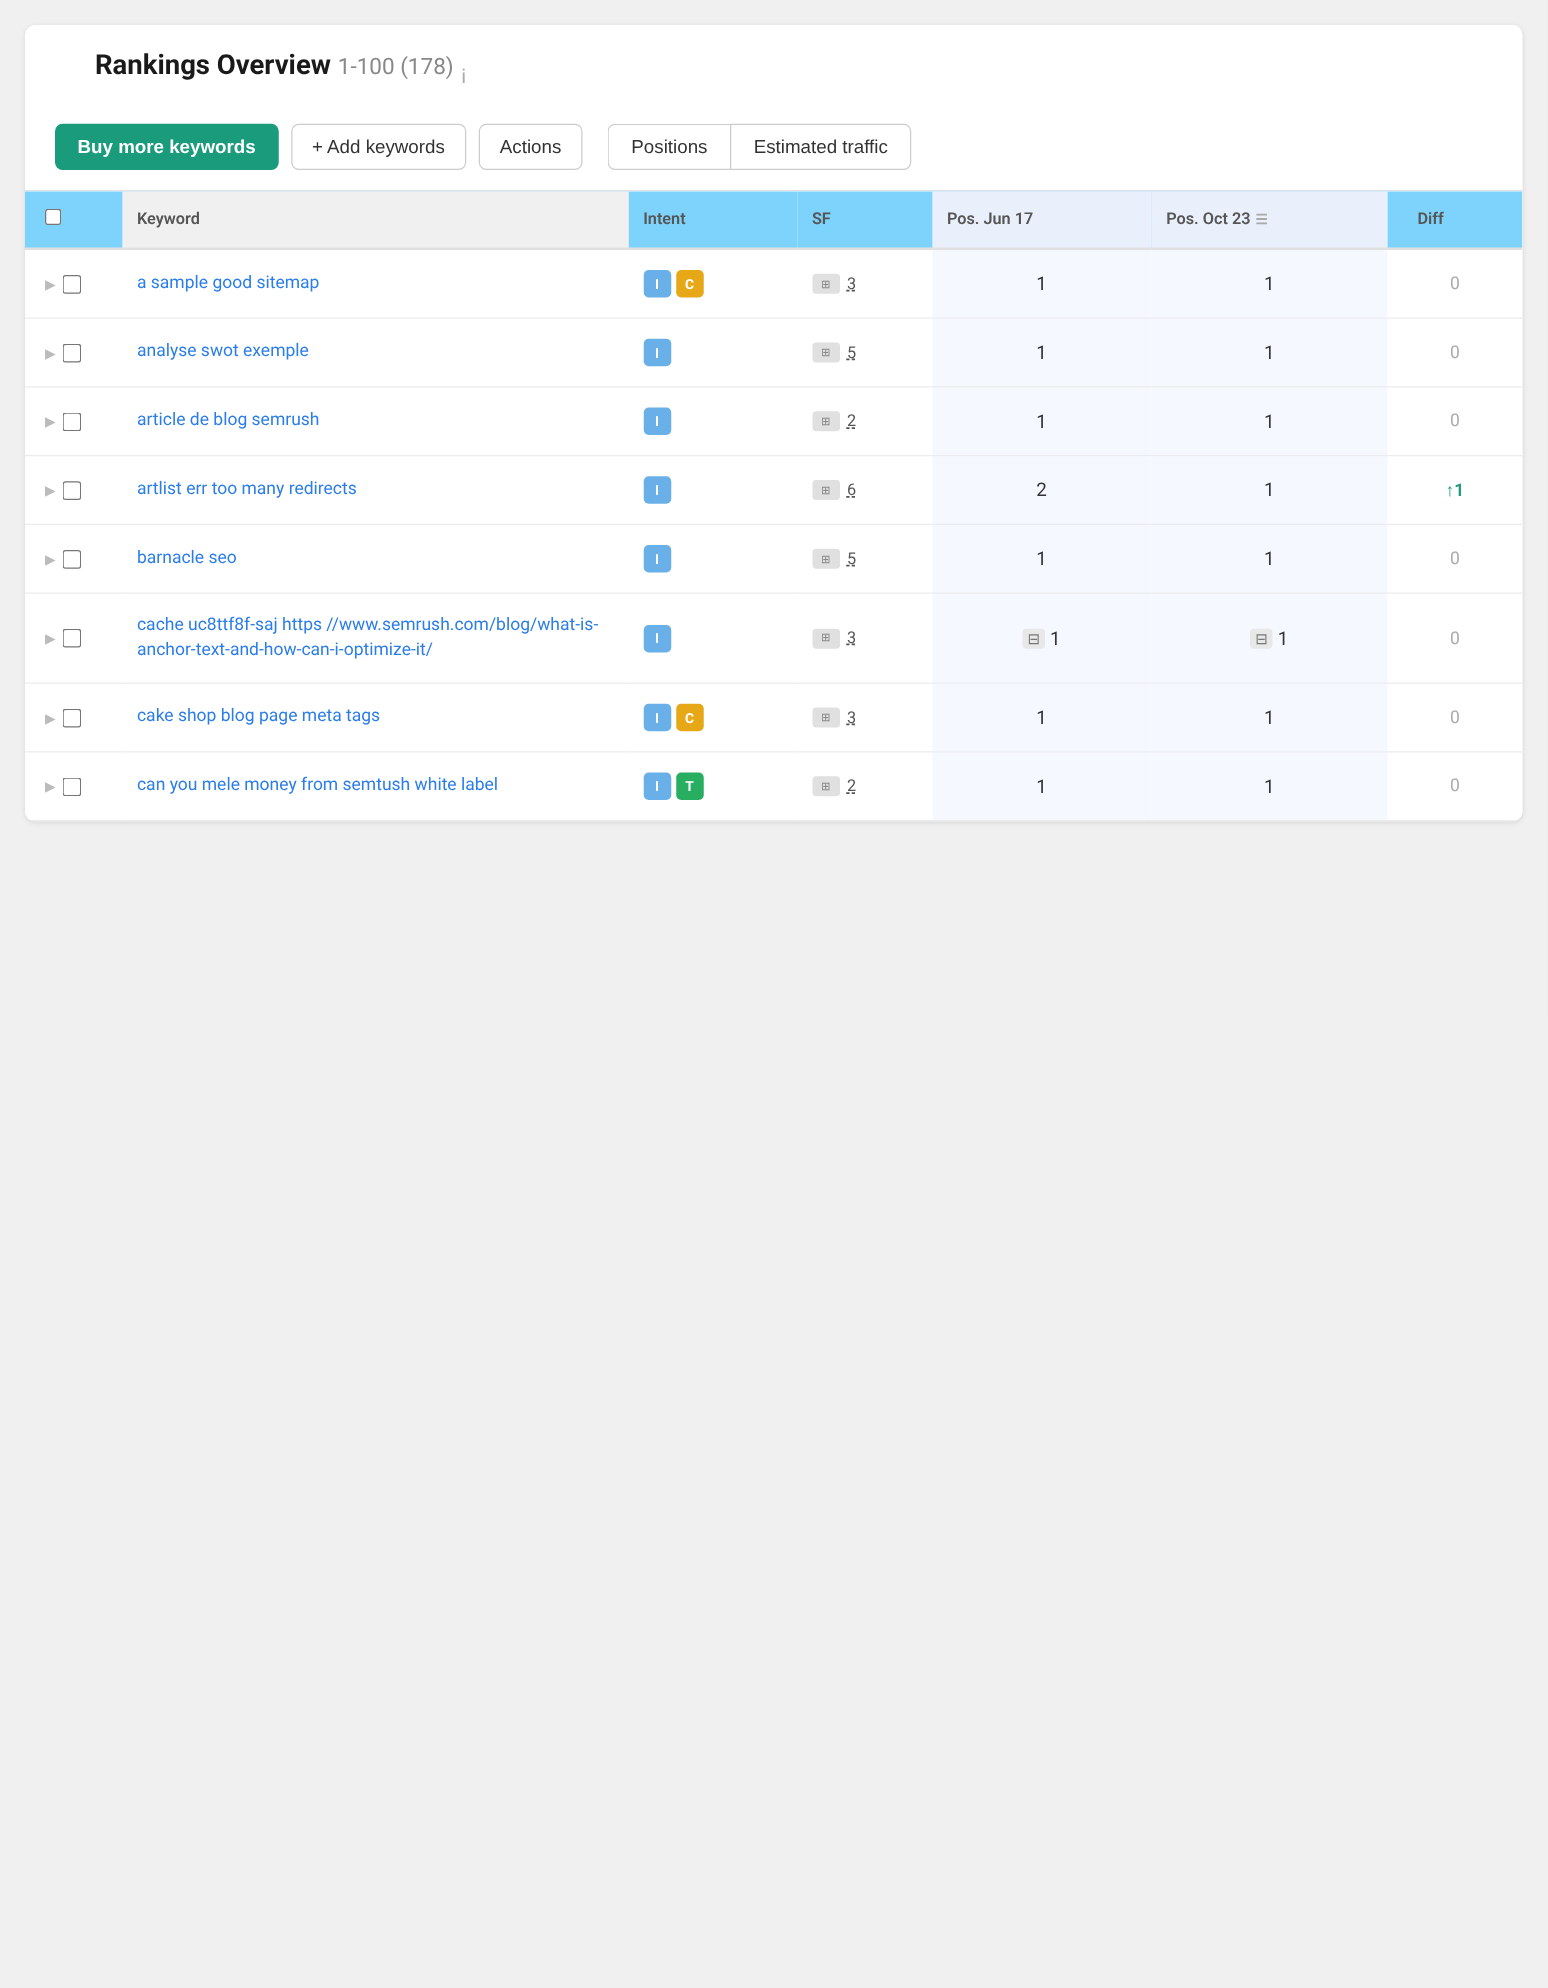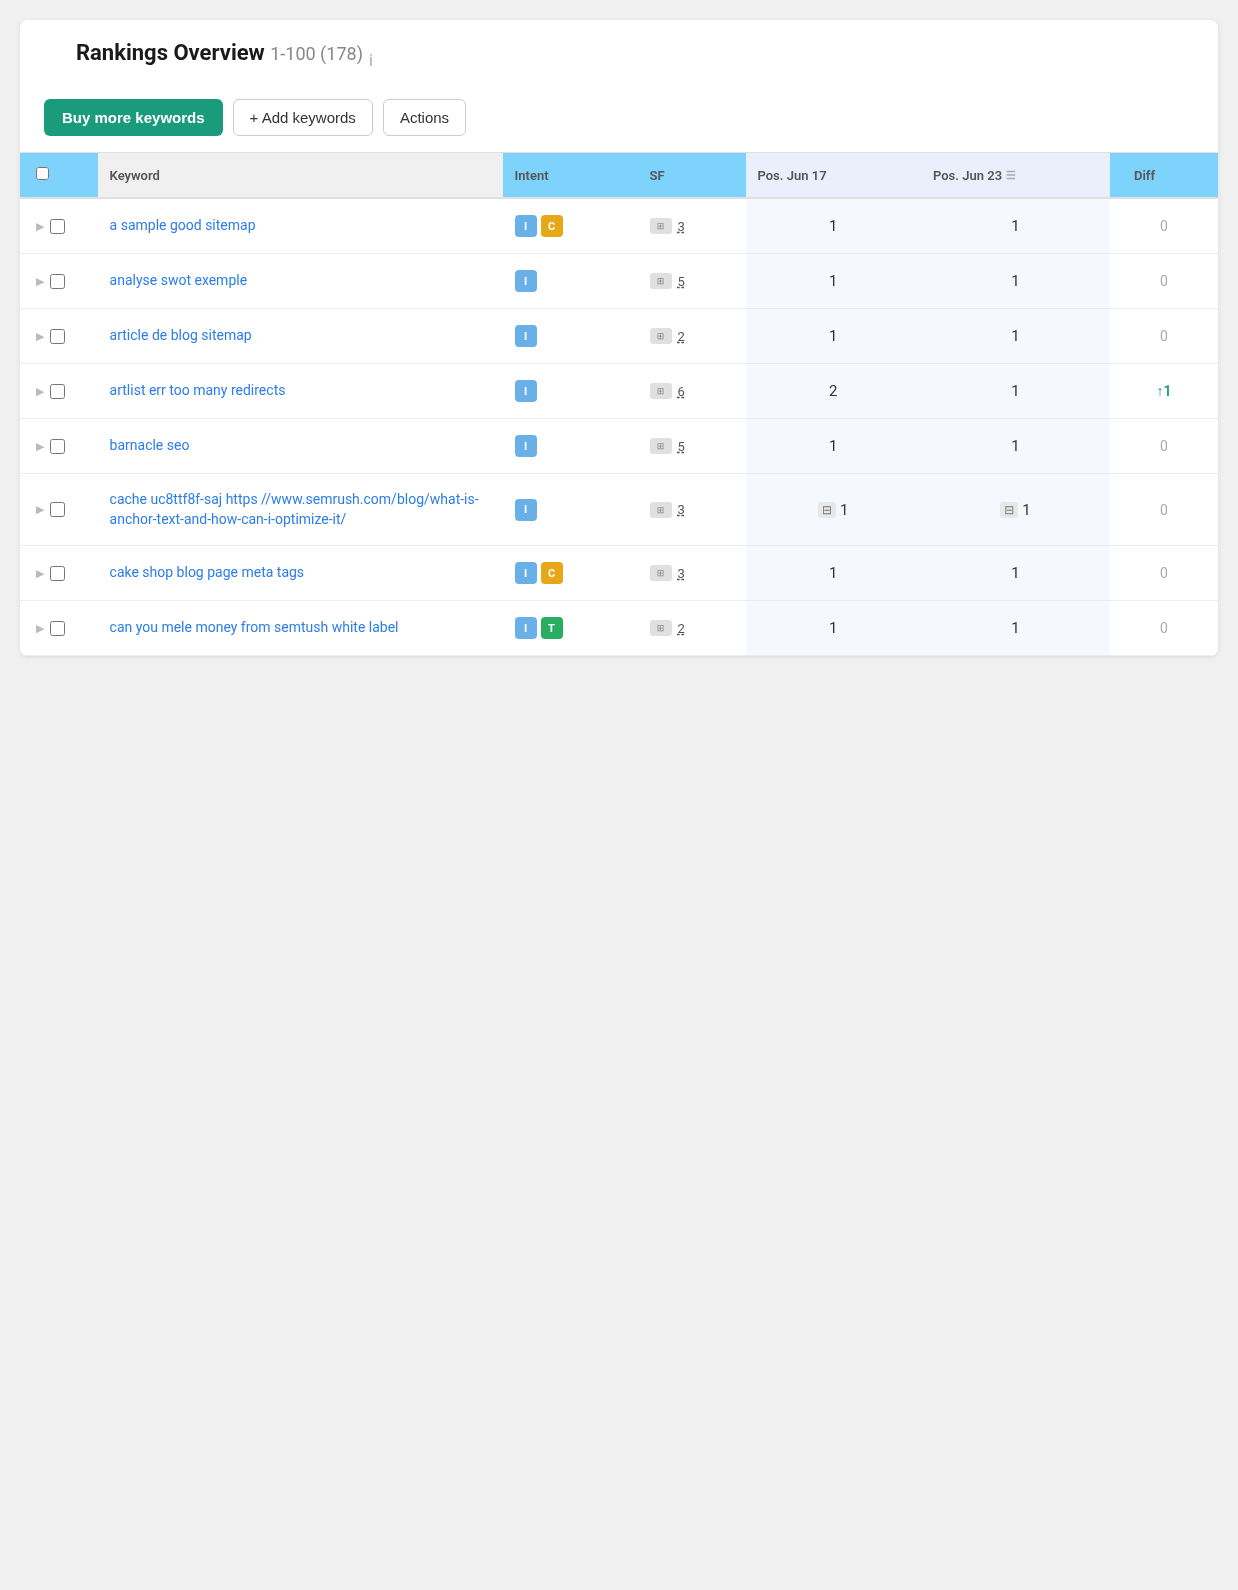--- a/index.html
+++ b/index.html
@@ -277,20 +277,24 @@
           <span>Rankings Overview</span>
           <span class="range">1-100 (178)</span>
         </span>
         <span class="info-icon">i</span>
       </div>
 
       <div class="toolbar">
         <button class="btn-buy">Buy more keywords</button>
         <button class="btn-outline">+ Add keywords</button>
         <button class="btn-outline">Actions</button>
+        <div class="tab-group">
+          <button class="btn-tab">Positions</button>
+          <button class="btn-tab">Estimated traffic</button>
+        </div>
       </div>
     </div>
 
     <div class="table-container">
       <table>
         <thead>
           <tr>
             <th style="width:40px; padding-left:16px;">
               <input type="checkbox" style="">
             </th>
@@ -301,21 +305,21 @@
               <span>Intent</span>
             </th>
             <th class="col-sf">
               <span>SF</span>
             </th>
             <th class="col-pos17">
               <span>Pos. Jun 17</span>
             </th>
             <th class="col-pos23">
               <div class="col-header-inner">
-                <span>Pos. Jun 23</span>
+                <span>Pos. Oct 23</span>
                 <span class="sort-icon">☰</span>
               </div>
             </th>
             <th class="col-diff">
               <span>Diff</span>
             </th>
           </tr>
         </thead>
         <tbody id="table-body">
         <tr>
@@ -365,21 +369,21 @@
               <td class="col-pos"><span>1</span></td>
               <td style="text-align: center;"><span class="diff-neutral">0</span></td>
             </tr>
             <tr>
               <td style="padding-left: 16px; vertical-align: middle;">
     <div style="display:flex;align-items:center;gap:6px;">
       <span style="color:#bbb;font-size:11px;cursor:pointer;">▶</span>
       <input type="checkbox" style="width: 15px; height: 15px;">
     </div>
   </td>
-              <td class="col-keyword-cell"><a href="#" class="keyword-link">article de blog sitemap</a></td>
+              <td class="col-keyword-cell"><a href="#" class="keyword-link">article de blog semrush</a></td>
               <td>
                 <div class="intent-cell">
                   <span class="intent-badge intent-i">I</span>
                 </div>
               </td>
               <td>
     <div class="sf-cell">
       <span class="sf-icon" style="font-size:9px;">⊞</span>
       <span class="sf-num">2</span>
     </div>

